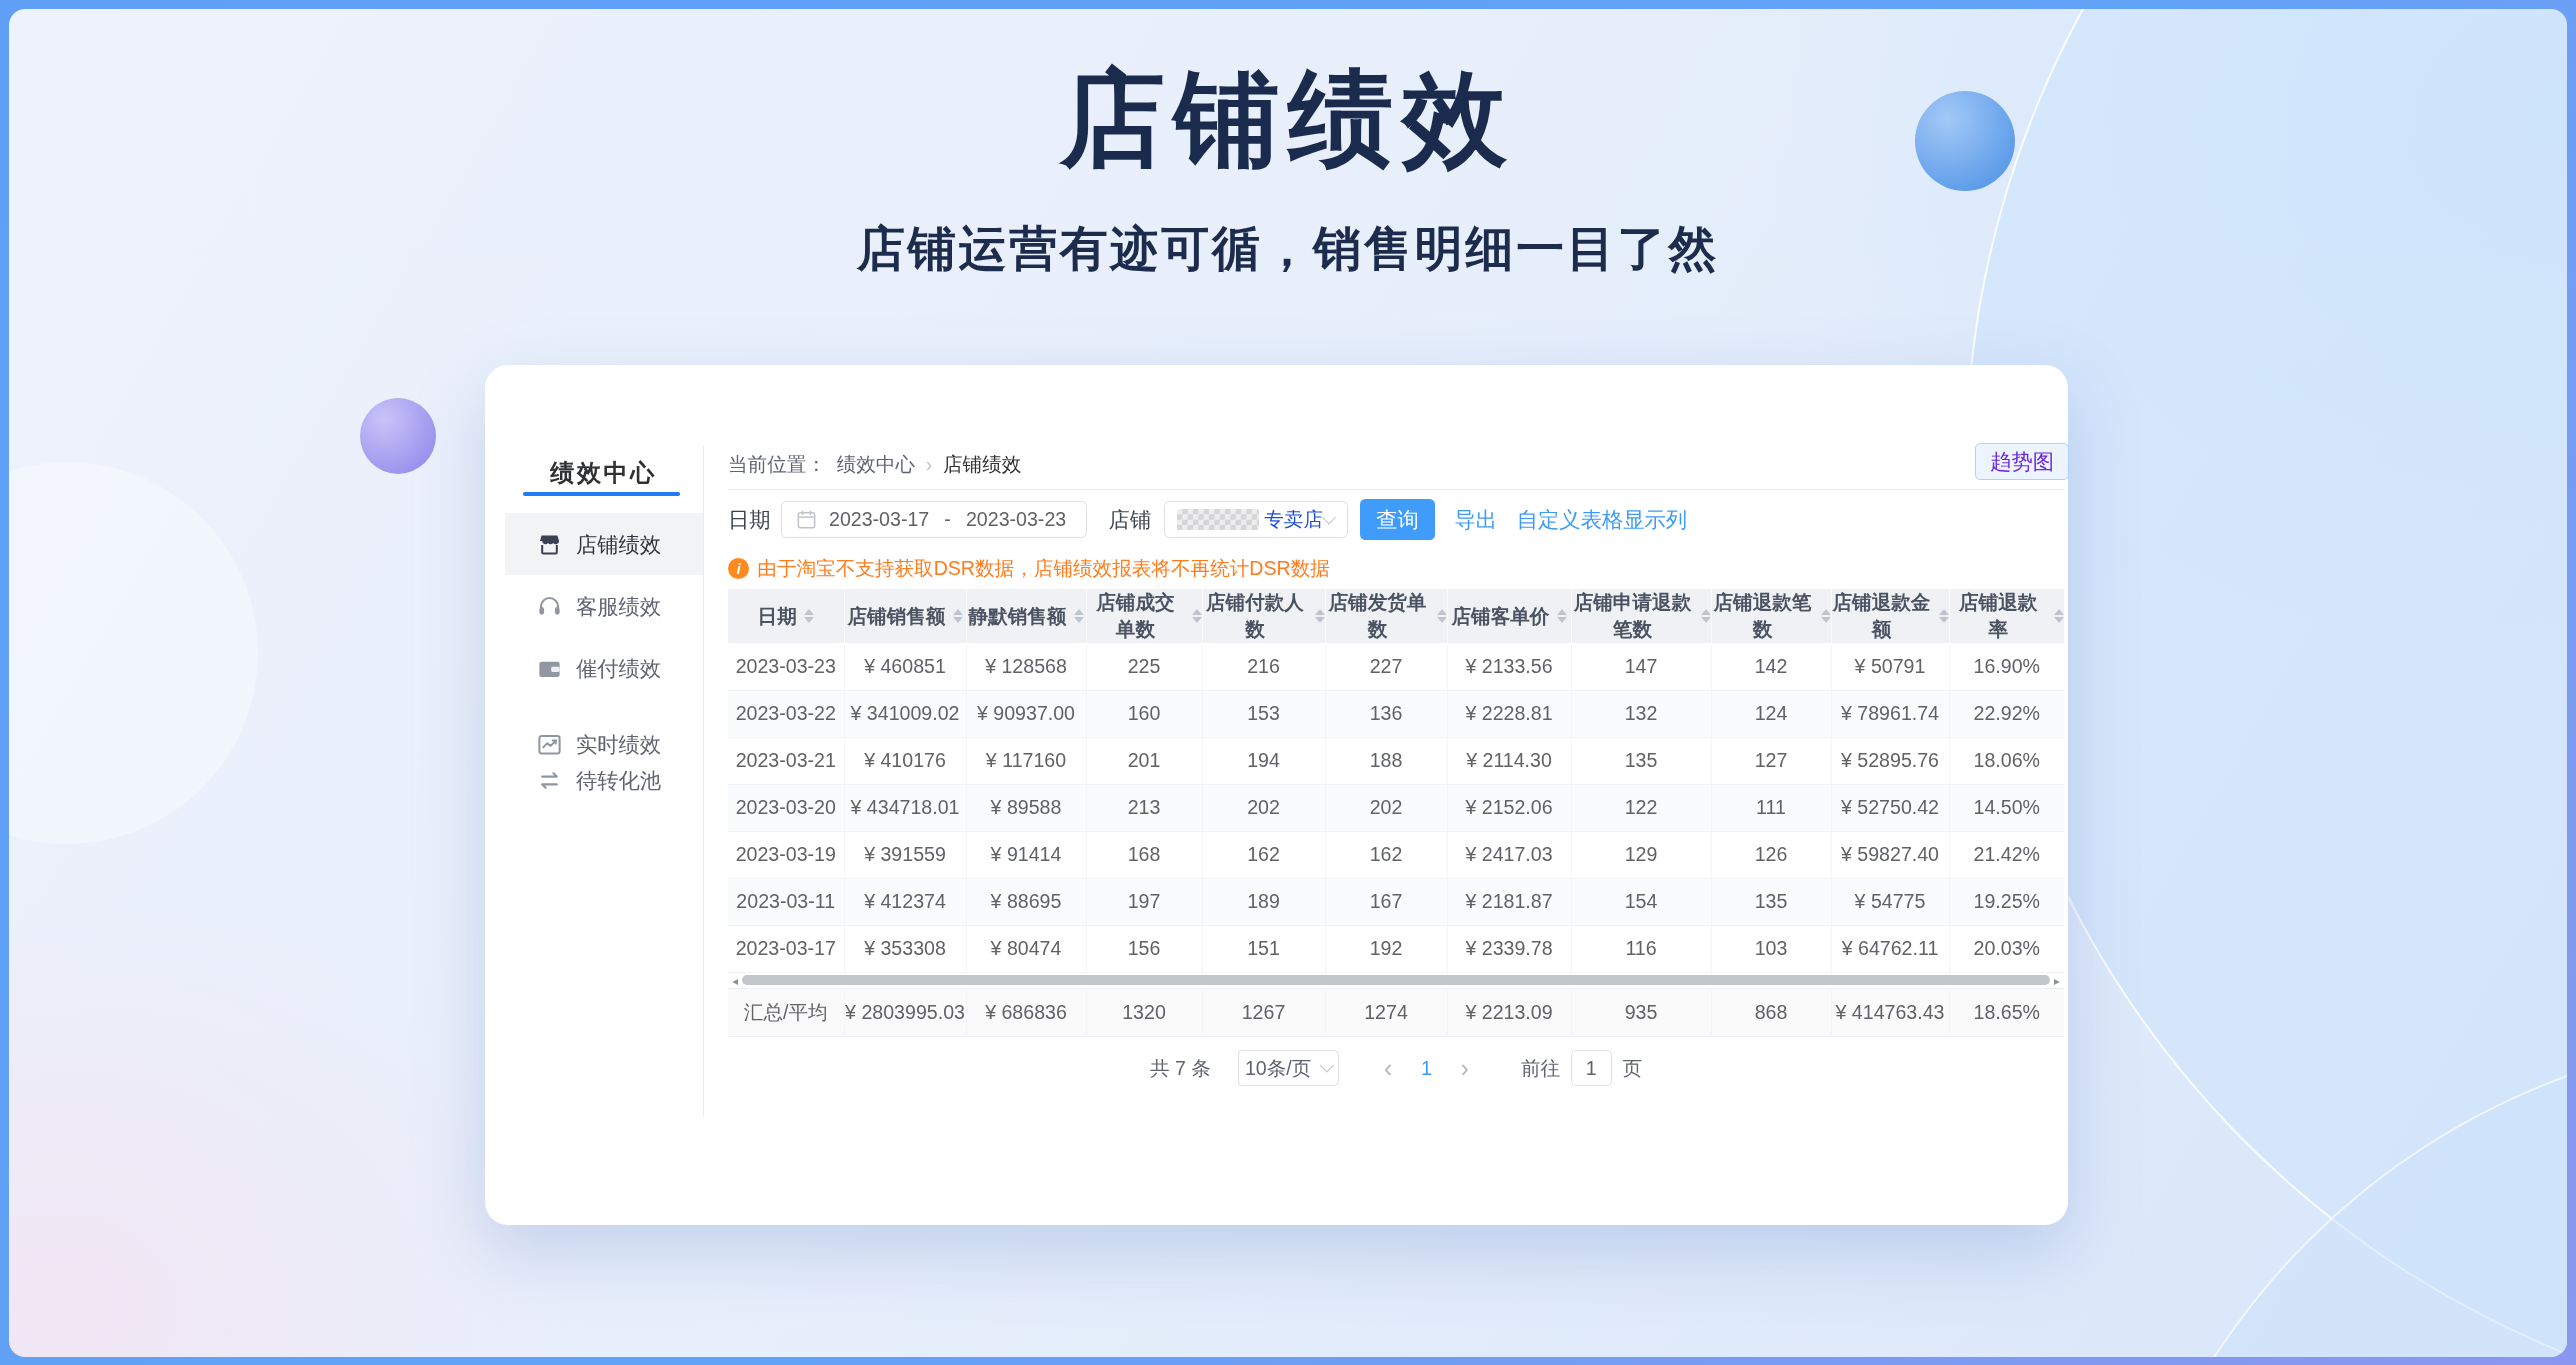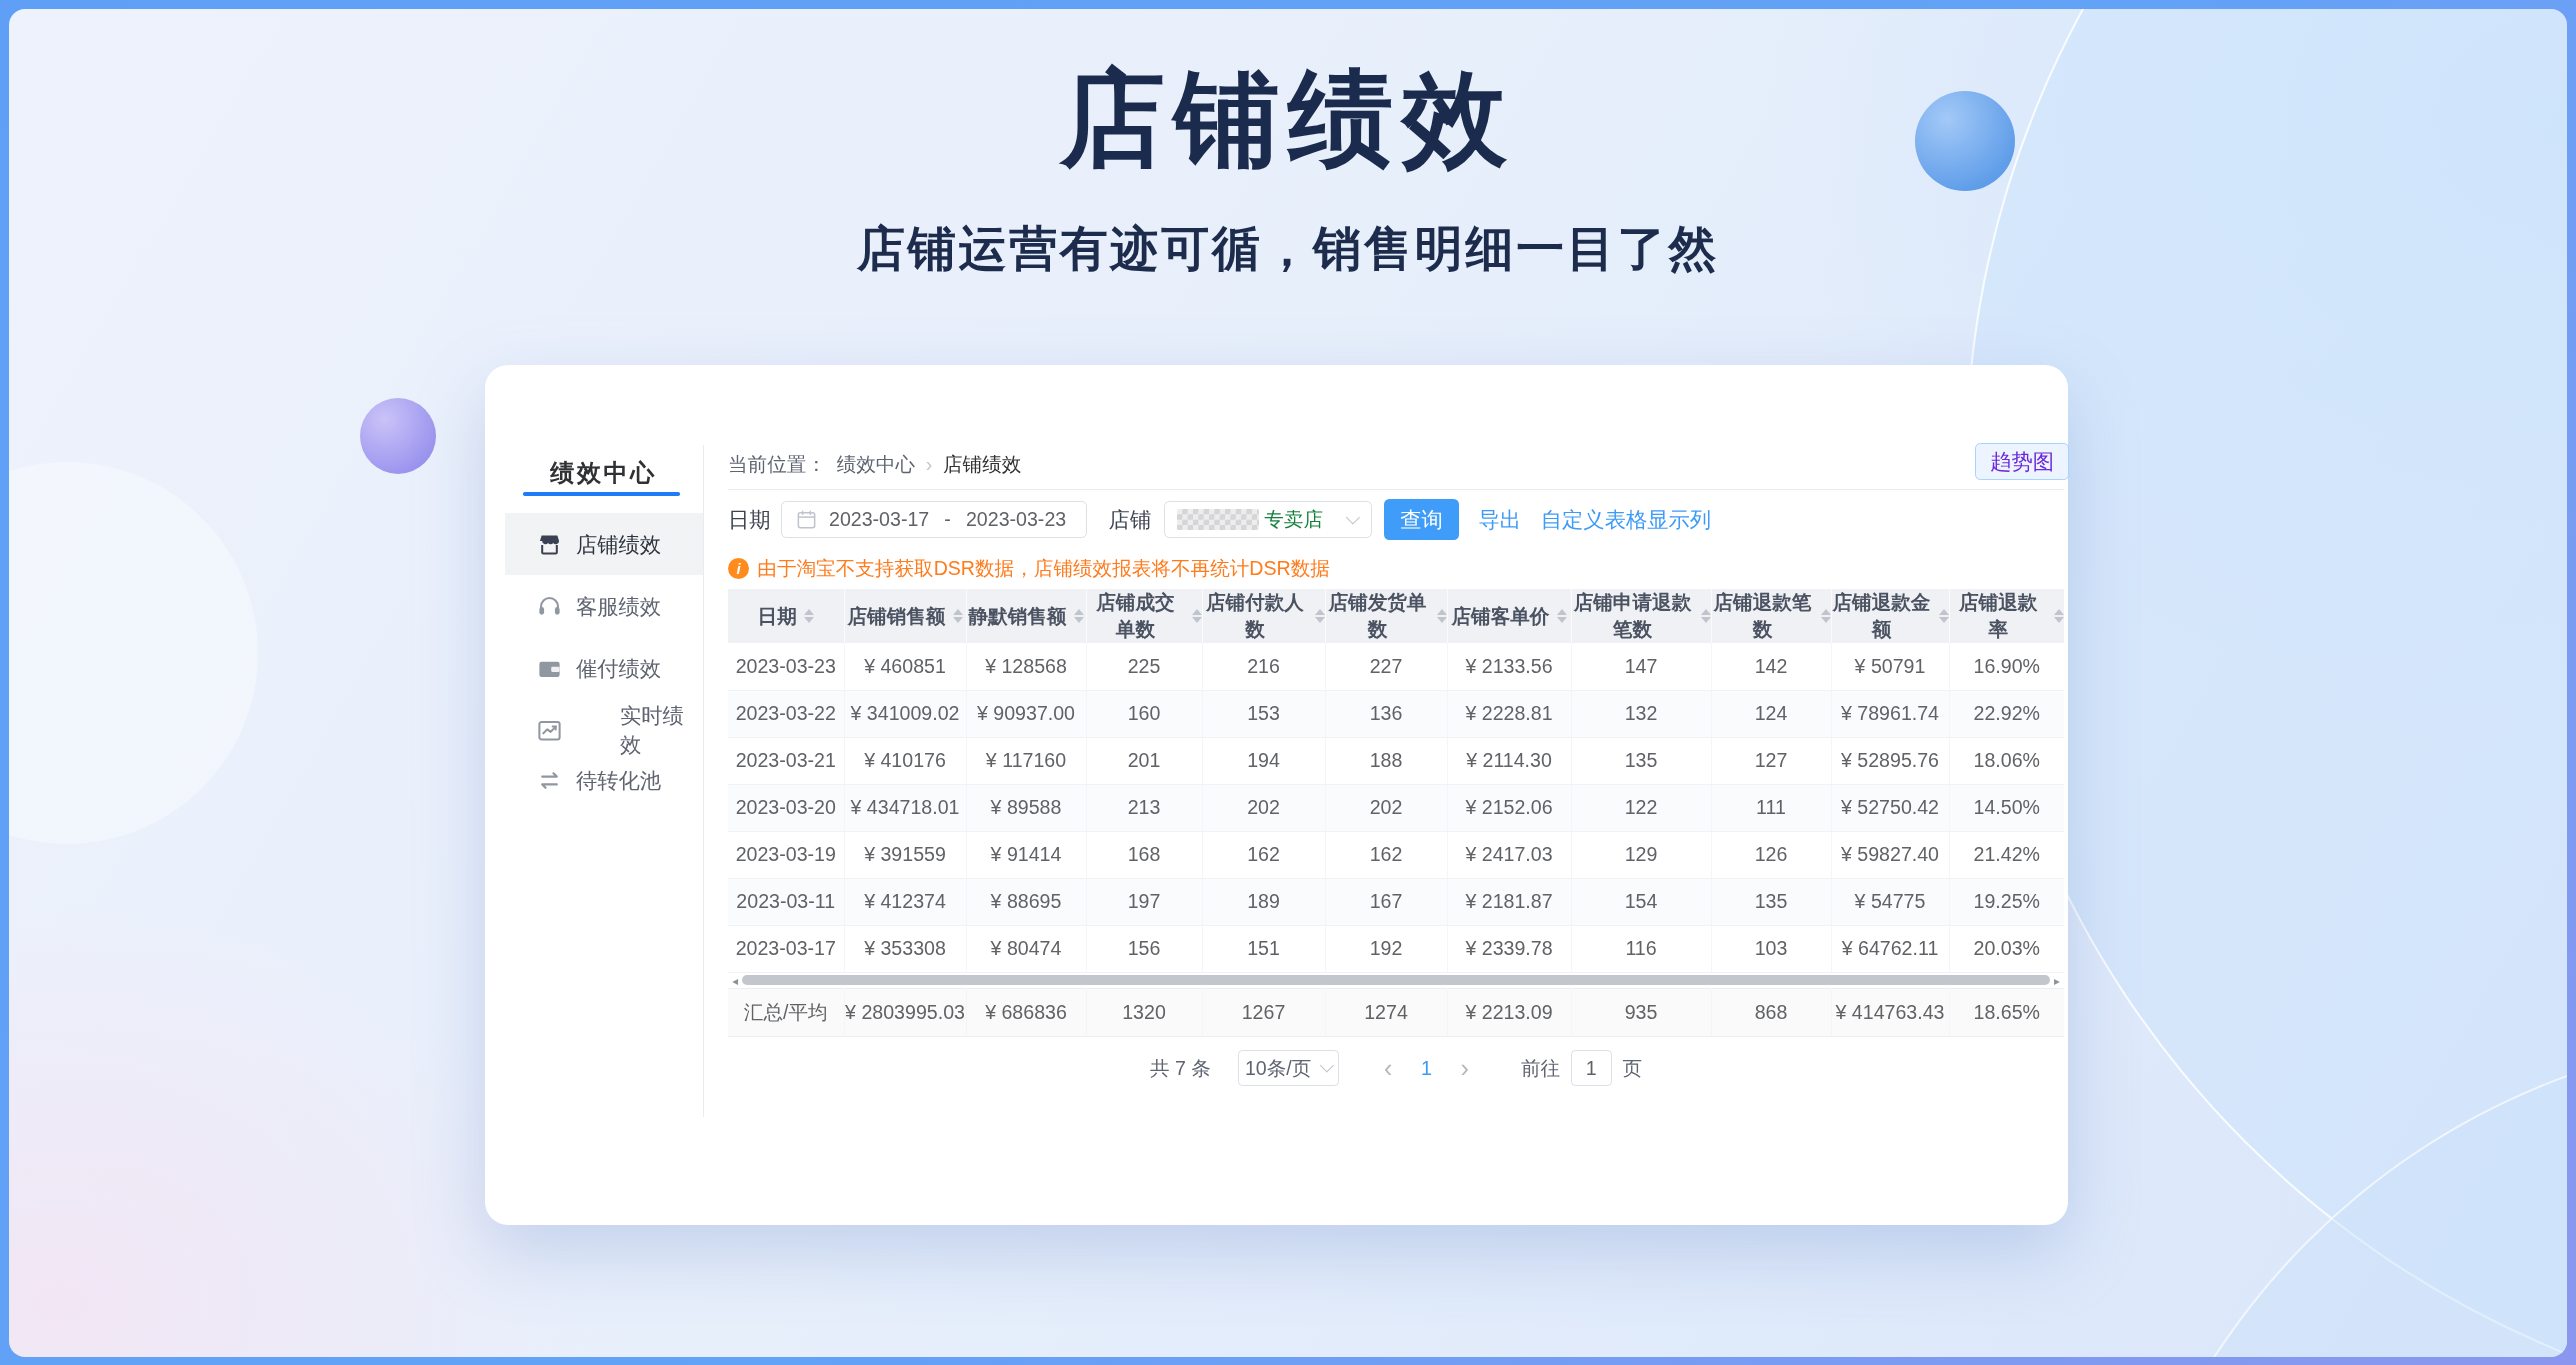--- a/index.html
+++ b/index.html
@@ -61,23 +61,23 @@
   .filter-row { position:absolute; top:134px; left:0; width:100%; height:41px;
     display:flex; align-items:center; font-size:21.3px; color:#3e4350; }
   .f-label { margin-right:10.7px; }
   .date-input { width:306px; height:37px; border:0.9px solid #dcdfe6; border-radius:5.3px;
     display:flex; align-items:center; padding:0 12.4px; background:#fff;
     color:#606266; font-size:19.6px; cursor:pointer; }
   .date-input .cal { display:flex; margin-right:3.6px; }
   .date-seg { flex:1; text-align:center; }
   .date-dash { width:21.3px; text-align:center; color:#606266; }
   .shop-label { margin-left:21.3px; margin-right:12.4px; }
-  .select { width:208px; height:37px; border:0.9px solid #dcdfe6; border-radius:5.3px;
+  .select { width:184px; height:37px; border:0.9px solid #dcdfe6; border-radius:5.3px;
     display:flex; align-items:center; padding:0 12.4px; background:#fff;
-    color:#15803d; font-size:19.6px; cursor:pointer; }
+    color:#1d4ed8; font-size:19.6px; cursor:pointer; }
   .mosaic { width:82px; height:21.3px; margin-right:5.3px; border-radius:1.8px;
     background-image:
       linear-gradient(45deg,#d4d4d6 25%,transparent 25%,transparent 75%,#d4d4d6 75%),
       linear-gradient(45deg,#d4d4d6 25%,#ededee 25%,#ededee 75%,#d4d4d6 75%);
     background-size:10.7px 10.7px; background-position:0 0,5.3px 5.3px; }
   .chev { width:9.8px; height:9.8px; border-right:1.8px solid #c0c4cc; border-bottom:1.8px solid #c0c4cc;
     transform:rotate(45deg) translate(-1.8px,-1.8px); margin-left:auto; }
   .query-btn { margin-left:12.4px; width:75px; height:41px; background:#3f9cf8; color:#fff;
     border:none; border-radius:5.3px; font-size:21.3px; cursor:pointer; font-family:inherit; }
   .tool-link { margin-left:19.6px; color:#3d9bf7; font-size:21.3px; cursor:pointer; }
@@ -167,21 +167,21 @@
             </div>
             <div class="sb-item" style="top: 272px;">
               <span class="icon">
                 <svg viewBox="0 0 24 24">
                   <rect x="3" y="6" width="18" height="13.5" rx="2" fill="currentColor"></rect>
                   <rect x="13.5" y="10.5" width="7.5" height="4.5" rx="1" fill="#ffffff" opacity=".85"></rect>
                 </svg>
               </span>
               <span>催付绩效</span>
             </div>
-            <div class="sb-item" style="top: 334px; gap: 44px;">
+            <div class="sb-item" style="top: 348px;">
               <span class="icon">
                 <svg viewBox="0 0 24 24">
                   <rect x="3" y="4.5" width="18" height="15.5" rx="2" fill="none" stroke="currentColor" stroke-width="1.8"></rect>
                   <path fill="none" stroke="currentColor" stroke-width="1.8" stroke-linecap="round" stroke-linejoin="round" d="M6.5 14.5 10 11l3 2.2 4.5-4.5"></path>
                   <path fill="none" stroke="currentColor" stroke-width="1.8" stroke-linecap="round" d="M14.8 8.5h2.7v2.7"></path>
                 </svg>
               </span>
               <span>实时绩效</span>
             </div>
             <div class="sb-item" style="top: 384px;">

